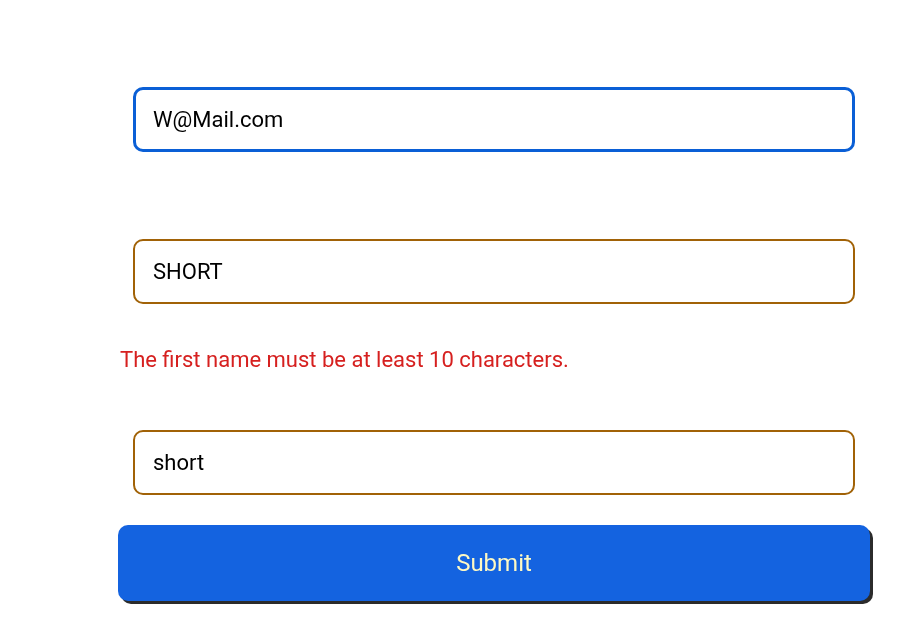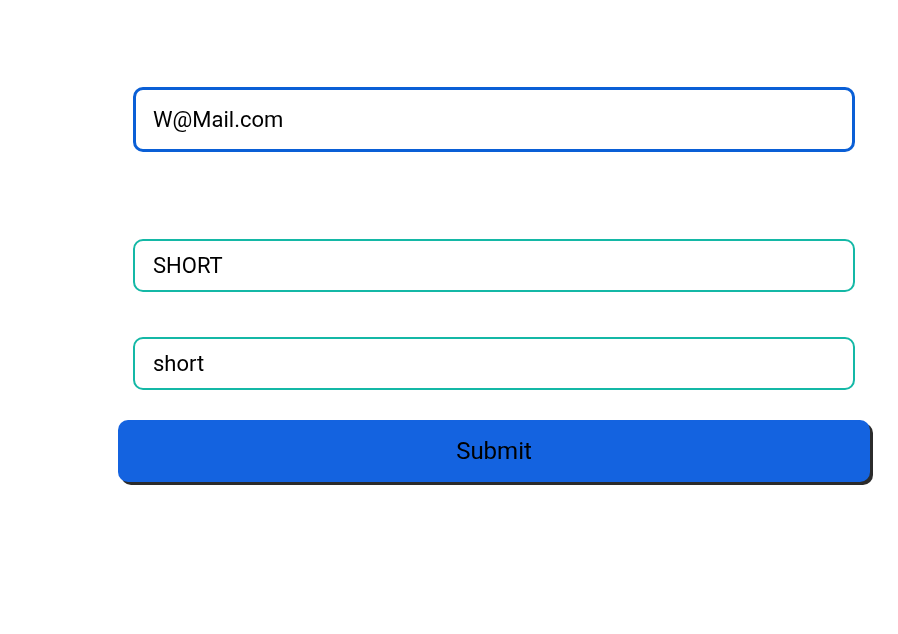--- a/index.html
+++ b/index.html
@@ -12,23 +12,23 @@
       background: #ffffff;
       padding: 12px 58px;
       width: 898px;
     }
     .form-container {
       display: flex;
       flex-direction: column;
     }
     .input-field {
       width: 100%;
-      padding: 12px 18px;
+      padding: 18px 18px;
       font-size: 22px;
-      border: 2px solid #14b8a6;
+      border: 2px solid #a16207;
       border-radius: 10px;
       background: #ffffff;
       color: #000000;
       outline: none;
       font-family: inherit;
     }
     .input-field.focused {
       border: 3px solid #0a5fd6;
       padding: 17px 17px;
     }
@@ -40,43 +40,44 @@
     }
     .error-message {
       color: #d6201f;
       font-size: 22px;
       margin-top: 28px;
       margin-bottom: 28px;
       padding-left: 2px;
     }
     .submit-button {
       width: 100%;
-      padding: 17px;
+      padding: 24px;
       font-size: 24px;
-      color: #000000;
+      color: #fef9c3;
       background: #1463e0;
       border: none;
       border-radius: 10px;
       cursor: pointer;
       font-family: inherit;
       box-shadow: 3px 3px 0 0 #2b2b2b;
     }
   </style>
 </head>
 <body>
 
 <div class="form-container">
 
   <div class="field-group">
     <input type="text" class="input-field focused" value="W@Mail.com" style="">
   </div>
 
   <div class="field-group with-error">
     <input type="text" class="input-field" value="SHORT" style="">
   </div>
+  <div class="error-message">The first name must be at least 10 characters.</div>
 
   <div class="field-group with-error">
     <input type="text" class="input-field" value="short" style="">
   </div>
 
   <button class="submit-button">Submit</button>
 
 </div>
 
 </body></html>

